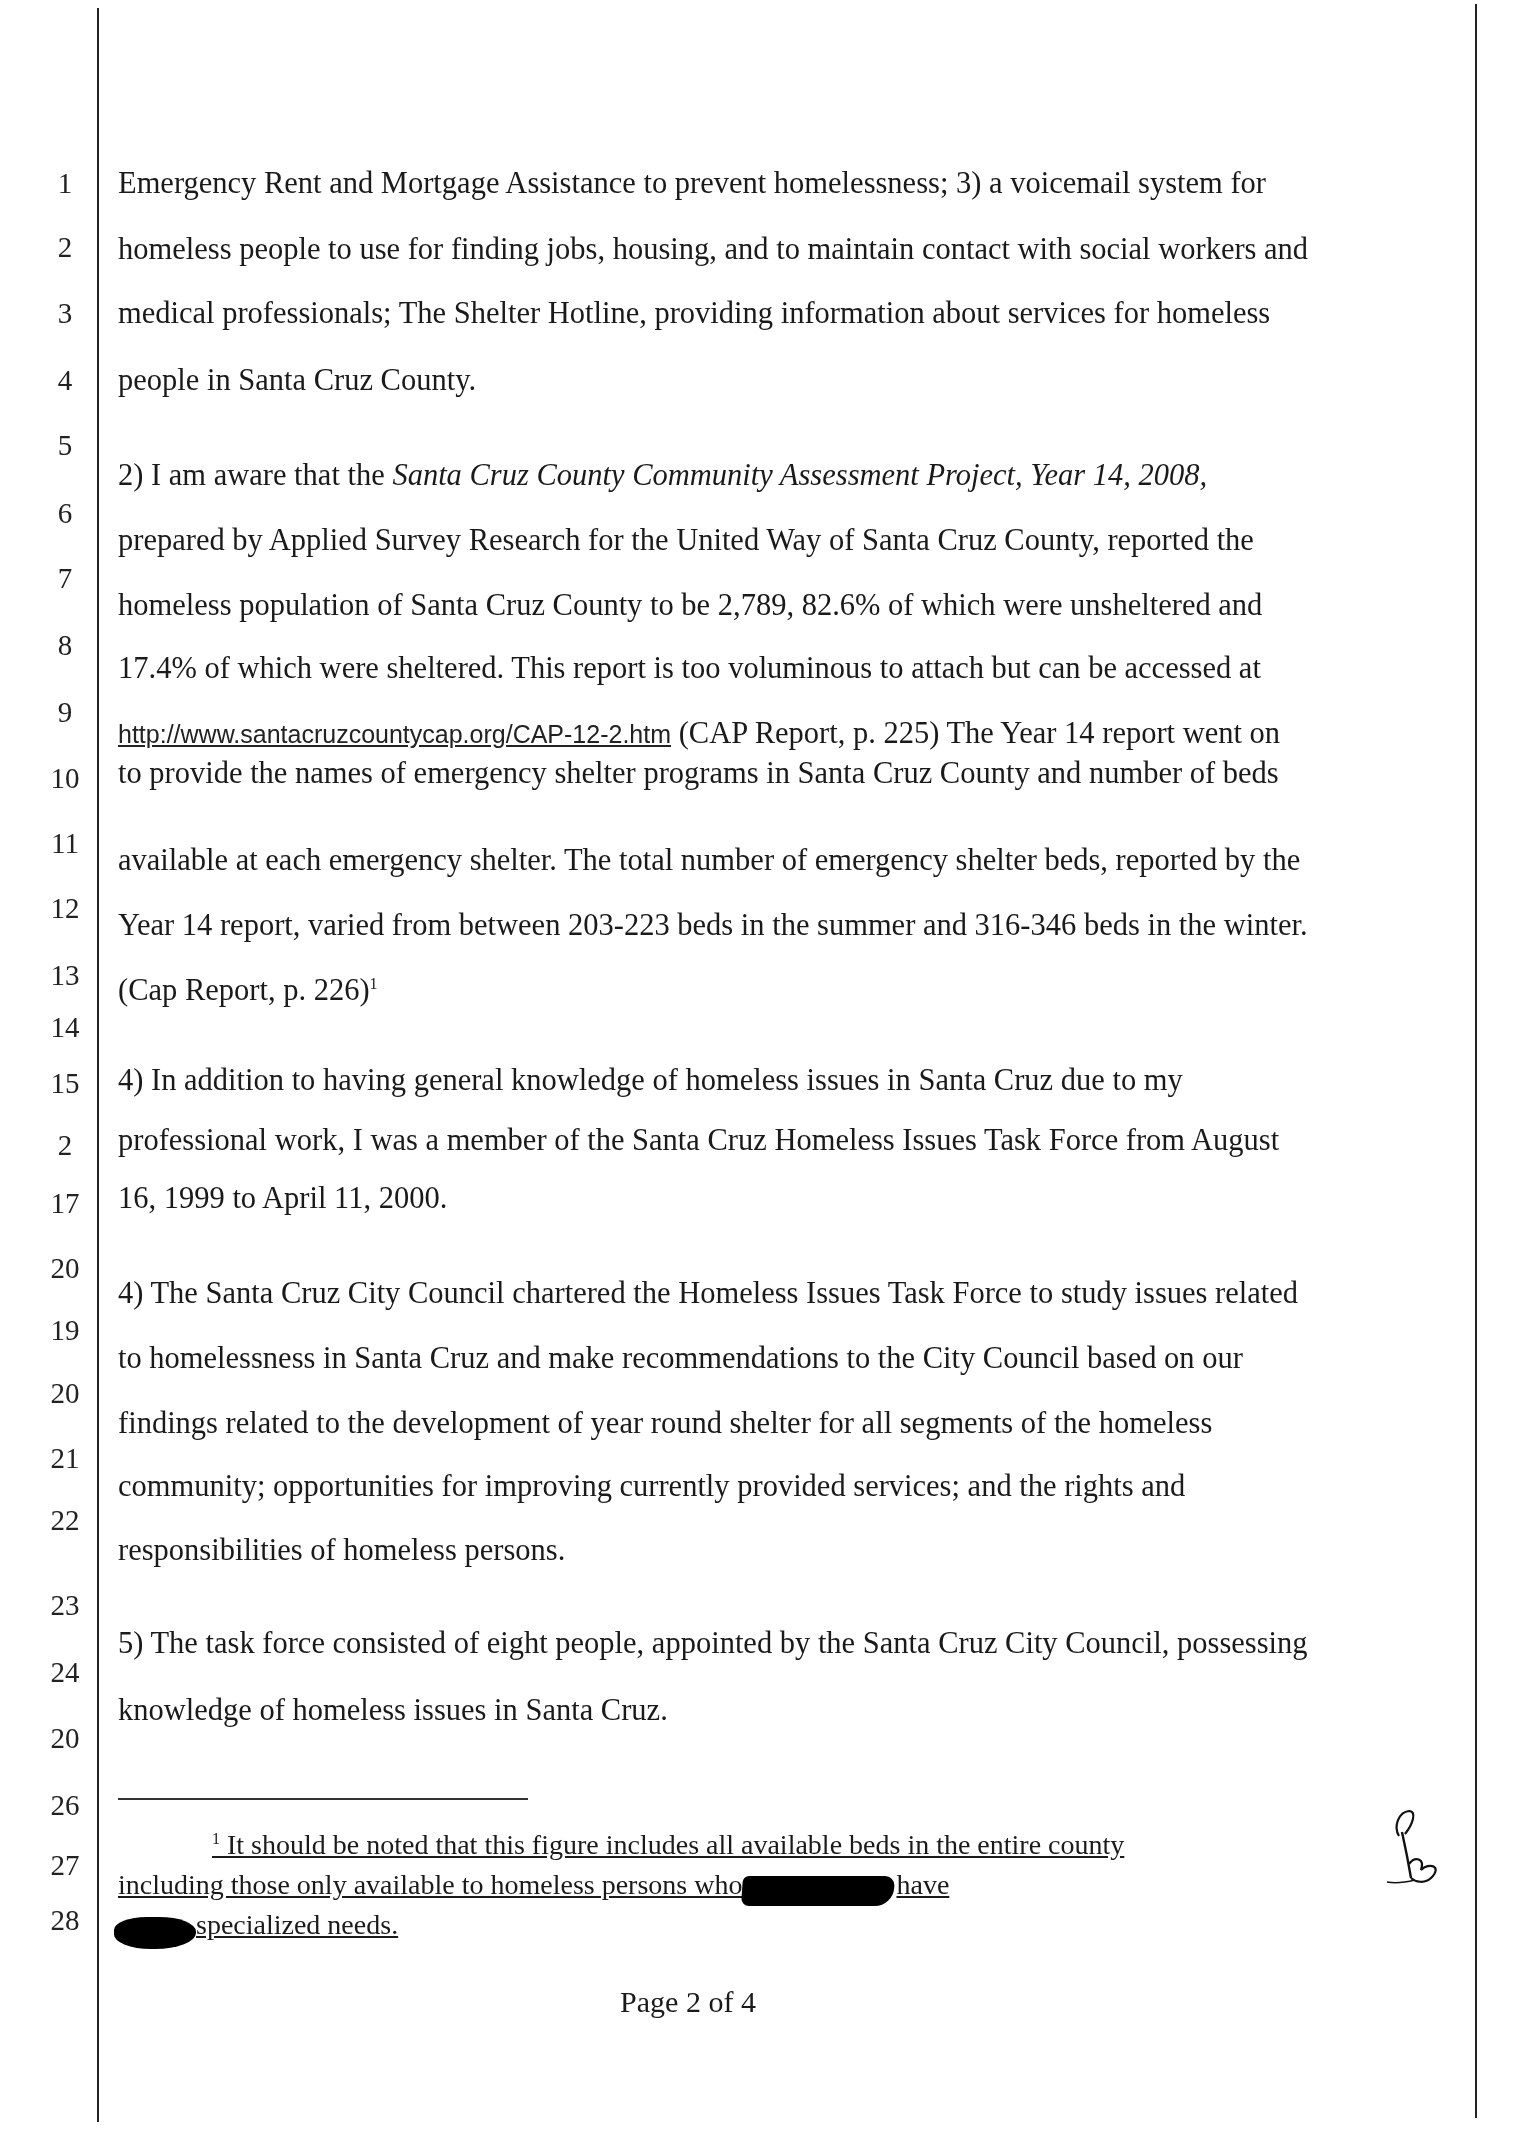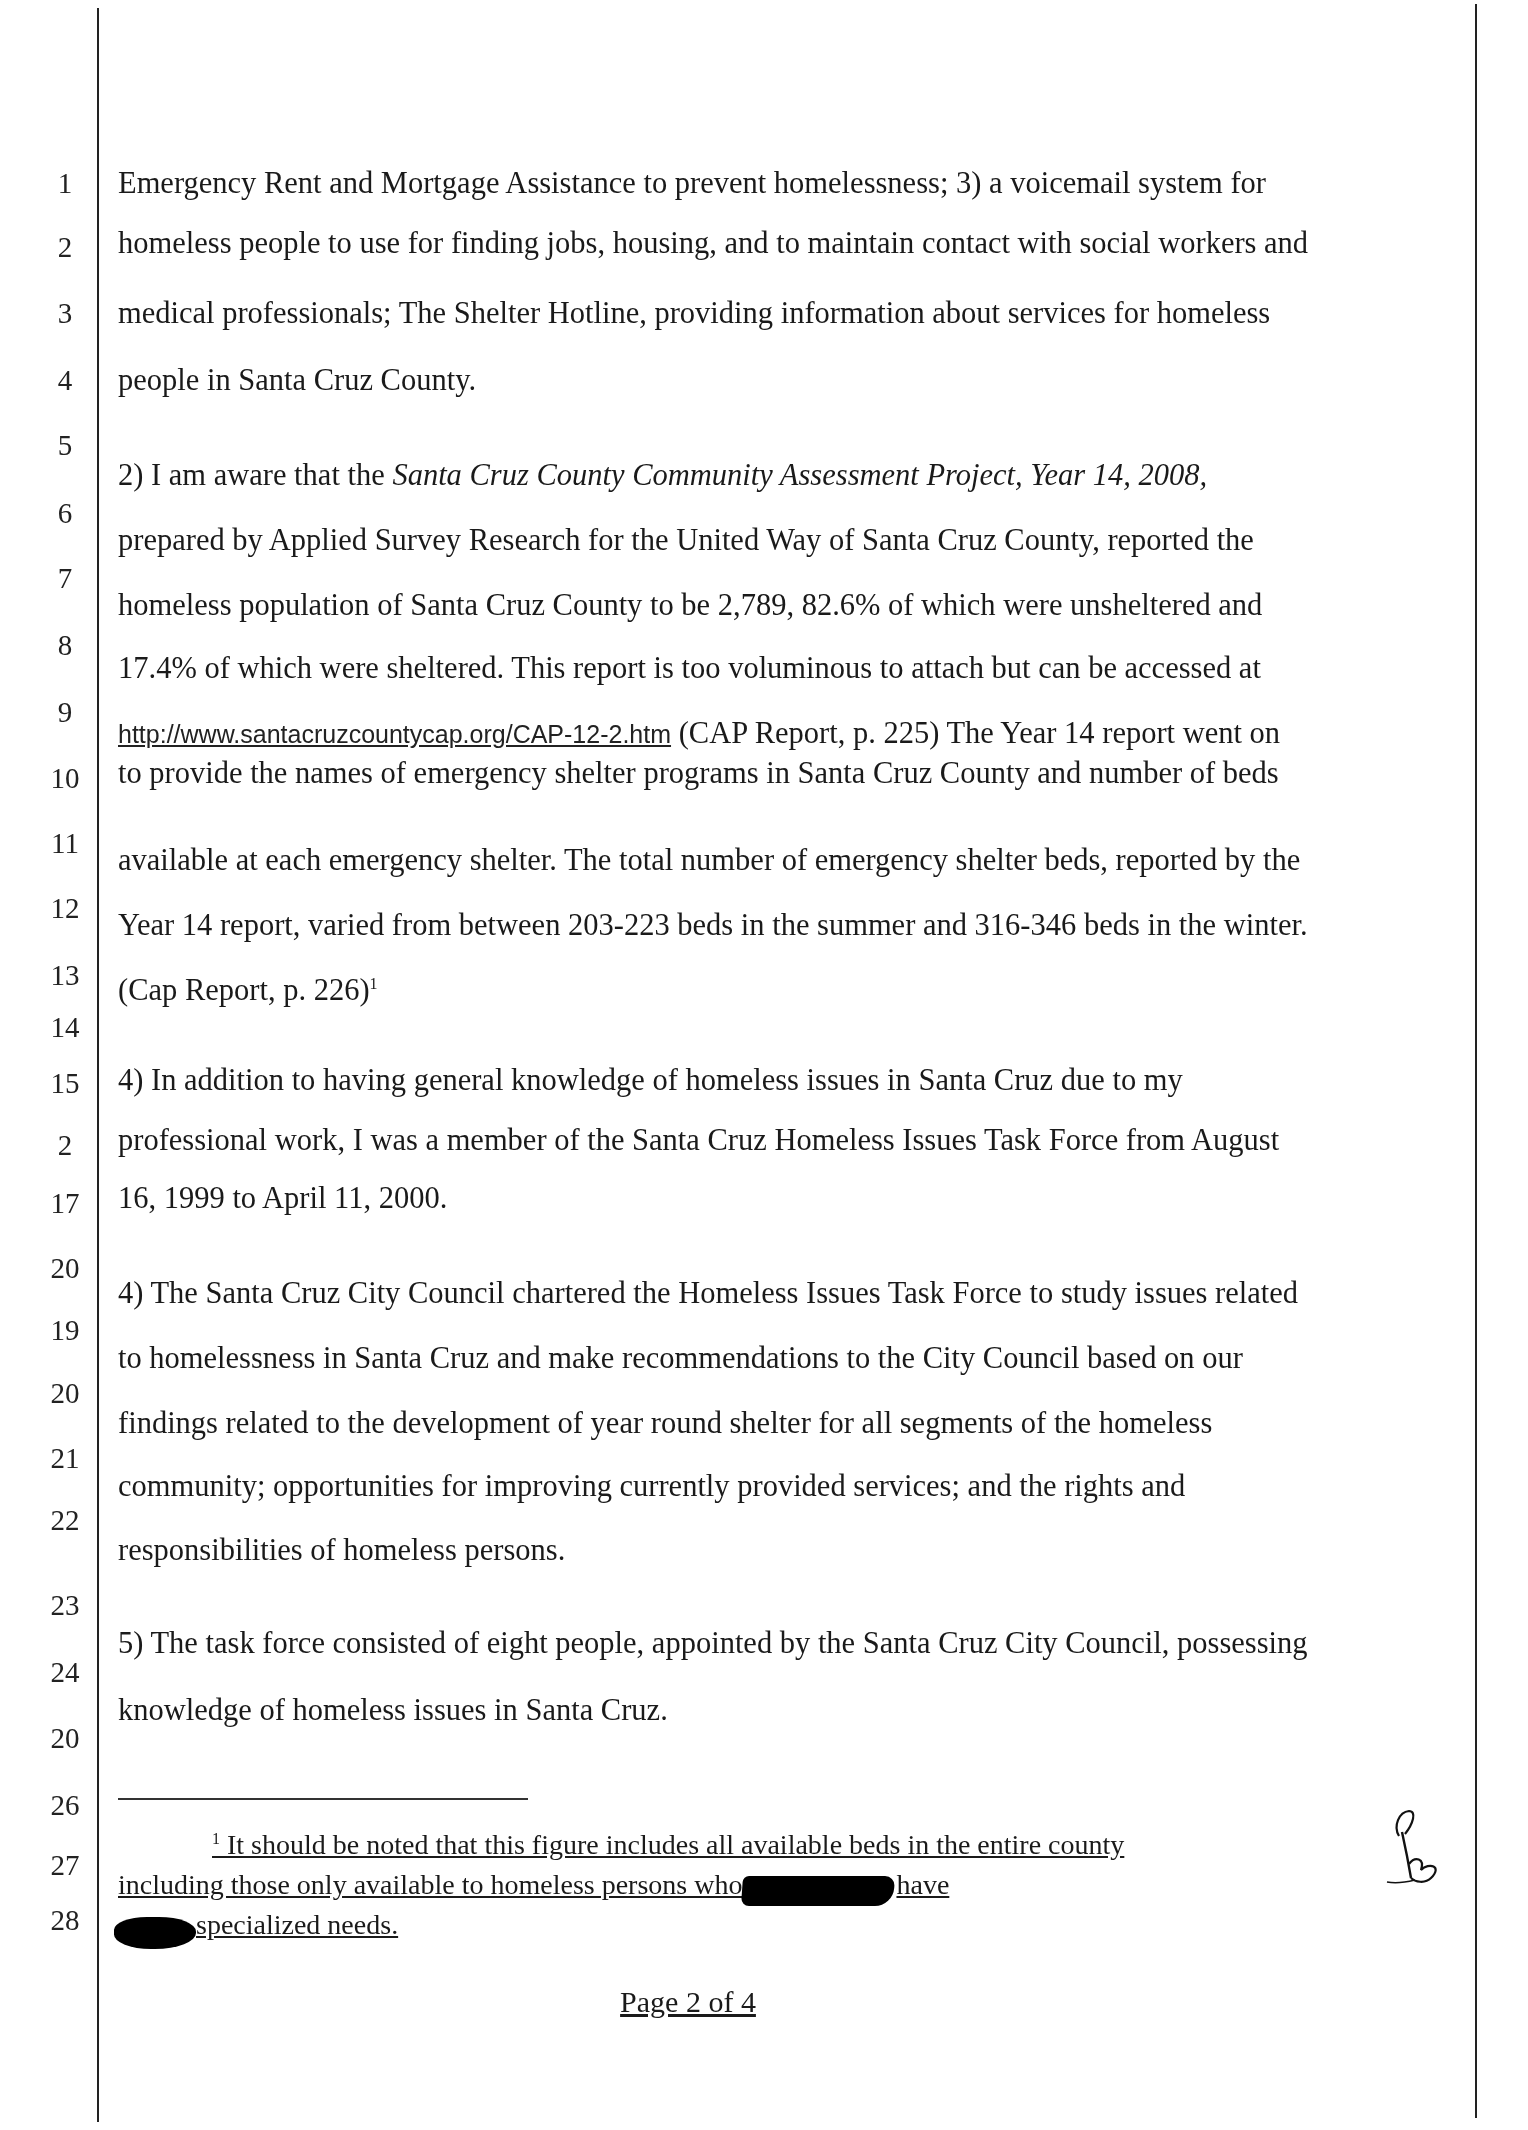--- a/index.html
+++ b/index.html
@@ -44,21 +44,21 @@
       width: 152px; height: 30px; border-radius: 6px 10px 18px 8px;
       margin: 0 2px -6px 0; transform: skewX(-4deg);
     }
     #redact-2 {
       width: 82px; height: 32px; border-radius: 40% 45% 50% 45%;
       margin: 0 0 -10px -4px;
     }
 
     .page-num {
       position: absolute; left: 0; width: 1336px; top: 1985px; text-align: center;
-      font-size: 30px; line-height: 34px; padding-left: 40px; box-sizing: border-box; text-decoration: underline;
+      font-size: 30px; line-height: 34px; padding-left: 40px; box-sizing: border-box;
     }
 
     #initials {
       position: absolute; left: 1385px; top: 1808px; width: 60px; height: 90px;
     }
   </style>
 </head>
 <body>
 
 <div id="left-border" class="border-line"></div>
@@ -90,21 +90,21 @@
   <span class="ln" style="top:1590px">23</span>
   <span class="ln" style="top:1657px">24</span>
   <span class="ln" style="top:1723px">20</span>
   <span class="ln" style="top:1790px">26</span>
   <span class="ln" style="top:1850px">27</span>
   <span class="ln" style="top:1905px">28</span>
 </div>
 
 <div>
   <div class="tl" style="top:166px">Emergency Rent and Mortgage Assistance to prevent homelessness; 3) a voicemail system for</div>
-  <div class="tl" style="top:226px">homeless people to use for finding jobs, housing, and to maintain contact with social workers and</div>
+  <div class="tl" style="top:232px">homeless people to use for finding jobs, housing, and to maintain contact with social workers and</div>
   <div class="tl" style="top:296px">medical professionals; The Shelter Hotline, providing information about services for homeless</div>
   <div class="tl" style="top:363px">people in Santa Cruz County.</div>
 </div>
 
 <div>
   <div class="tl" style="top:458px">
     <span>2) I am aware that the </span><i>Santa Cruz County Community Assessment Project, Year 14, 2008,</i>
   </div>
   <div class="tl" style="top:523px">prepared by Applied Survey Research for the United Way of Santa Cruz County,  reported the</div>
   <div class="tl" style="top:588px">homeless population of Santa Cruz County to be 2,789,  82.6% of which were unsheltered and</div>

